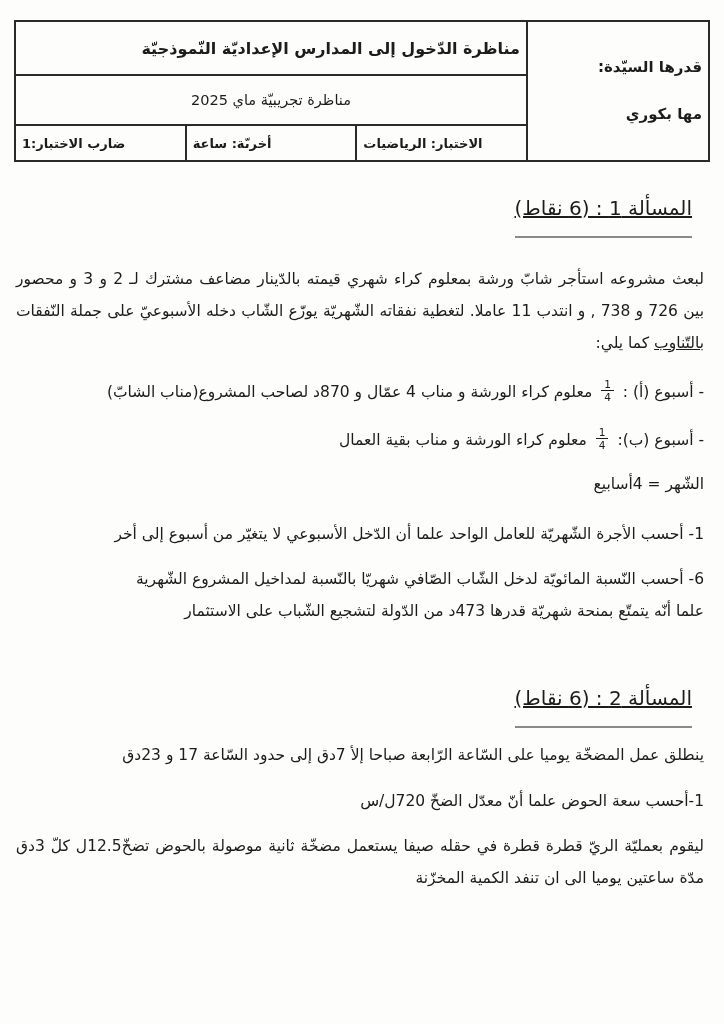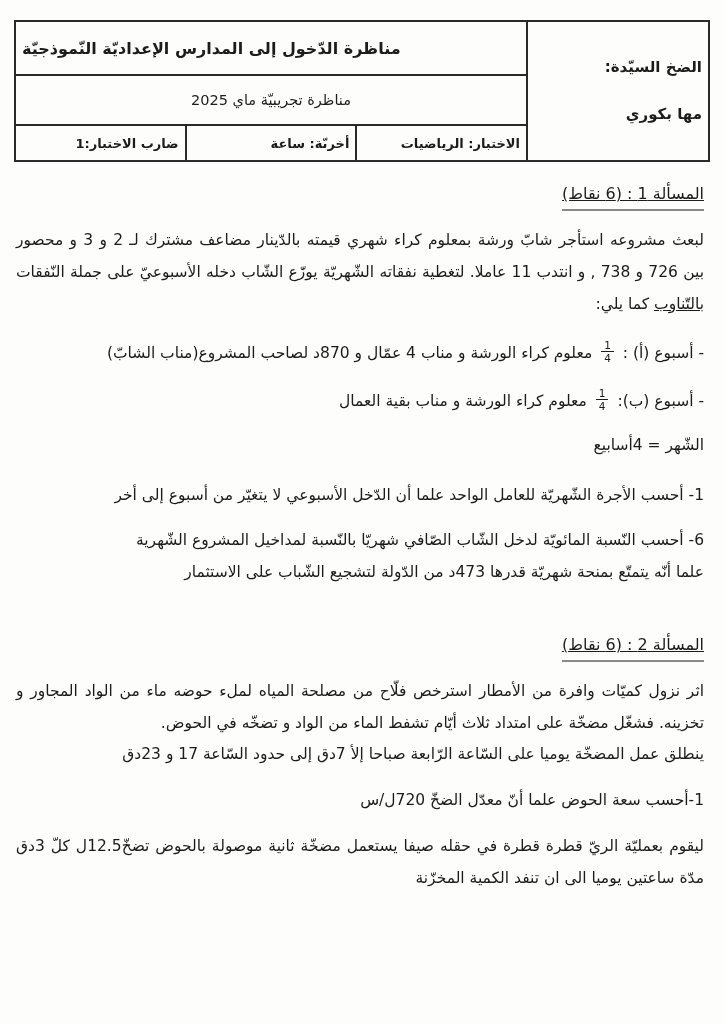--- a/index.html
+++ b/index.html
@@ -29,48 +29,48 @@
   td.prep {
     width:168px;
     font-weight:bold;
     font-size:15px;
     text-align:right;
     padding-right:14px;
     line-height:1.4;
   }
   td.prep .prep-name { display:block; margin-top:26px; }
   td.title-cell {
-    text-align:left;
+    text-align:right;
     font-weight:bold;
     font-size:16px;
     height:48px;
   }
   td.subtitle-cell {
     text-align:center;
     font-size:14.5px;
     height:44px;
     border-radius:20px;
   }
   td.meta-cell {
-    text-align:right;
+    text-align:left;
     font-weight:bold;
     font-size:13px;
     height:30px;
   }
 
   
   .body-text { padding:0 6px 0 2px; }
 
   .prob-heading {
     display:inline-block;
-    font-size:16px;
+    font-size:20px;
     text-decoration:underline;
     border-bottom:2px solid #8a8a8a;
-    padding-bottom:6px;
-    margin:0;
+    padding-bottom:16px;
+    margin:12px;
     font-weight:normal;
   }
   .h1-gap { margin-top:22px; }
   .h2-gap { margin-top:46px; }
 
   p { margin:0; font-size:15.5px; line-height:2.05; }
   .justify { text-align:justify; text-justify:inter-word; }
   .line { text-align:right; }
 
   .mt8  { margin-top:0; }
@@ -96,21 +96,21 @@
 </style>
 </head>
 <body>
 
 <div class="page">
 
   <table class="htable">
     <tbody>
         <tr>
       <td class="prep" rowspan="3">
-        <span>الضخ السيّدة:</span>
+        <span>قدرها السيّدة:</span>
         <span class="prep-name">مها بكوري</span>
       </td>
       <td class="title-cell" colspan="3">مناظرة الدّخول إلى المدارس الإعداديّة النّموذجيّة</td>
     </tr>
     <tr>
       <td class="subtitle-cell" colspan="3">مناظرة تجريبيّة ماي 2025</td>
     </tr>
     <tr>
       <td class="meta-cell">الاختبار: الرياضيات</td>
       <td class="meta-cell">أخرىّة: ساعة</td>
@@ -141,21 +141,20 @@
       <p class="line mt18">1- أحسب الأجرة الشّهريّة للعامل الواحد علما أن الدّخل الأسبوعي لا يتغيّر من أسبوع إلى أخر</p>
 
       <p class="line mt14">6- أحسب النّسبة المائويّة  لدخل الشّاب الصّافي شهريّا  بالنّسبة  لمداخيل المشروع الشّهرية</p>
 
       <p class="line mt8">علما أنّه يتمتّع بمنحة شهريّة قدرها 473د من الدّولة لتشجيع الشّباب على الاستثمار</p>
     </div>
 
     <div class="h2-gap">
       <h2 class="prob-heading">المسألة 2 : (6 نقاط)</h2>
 
-      <p class="justify mt14">اثر نزول كميّات وافرة من الأمطار  استرخص فلّاح  من مصلحة المياه لملء حوضه ماء من الواد المجاور و تخزينه.   فشغّل مضخّة على امتداد ثلاث أيّام تشفط الماء من الواد و تضخّه في الحوض.</p>
 
       <p class="line mt8">ينطلق عمل المضخّة يوميا على السّاعة الرّابعة صباحا إلأ 7دق إلى حدود السّاعة 17 و 23دق</p>
 
       <p class="line mt14">1-أحسب سعة الحوض علما أنّ معدّل الضخّ 720ل/س</p>
 
       <p class="justify mt14">ليقوم بعمليّة الريّ قطرة قطرة في حقله صيفا يستعمل مضخّة ثانية موصولة بالحوض تضخّ12.5ل كلّ 3دق مدّة ساعتين يوميا الى ان تنفد الكمية المخزّنة</p>
 
     </div>
 
   </div>

